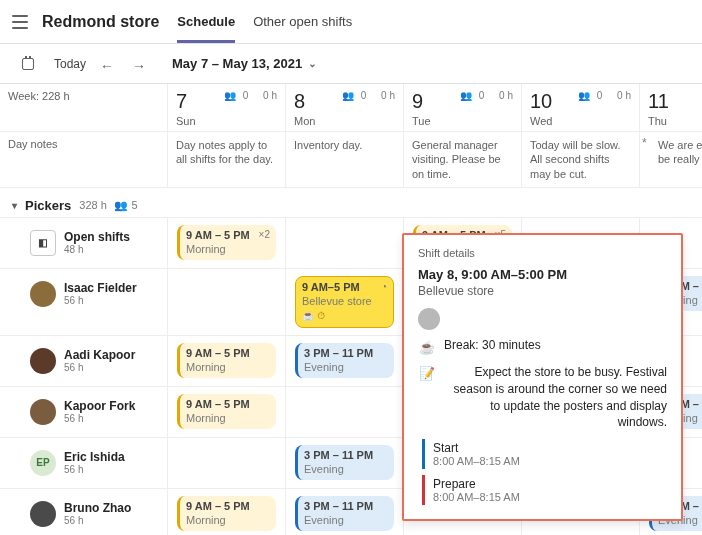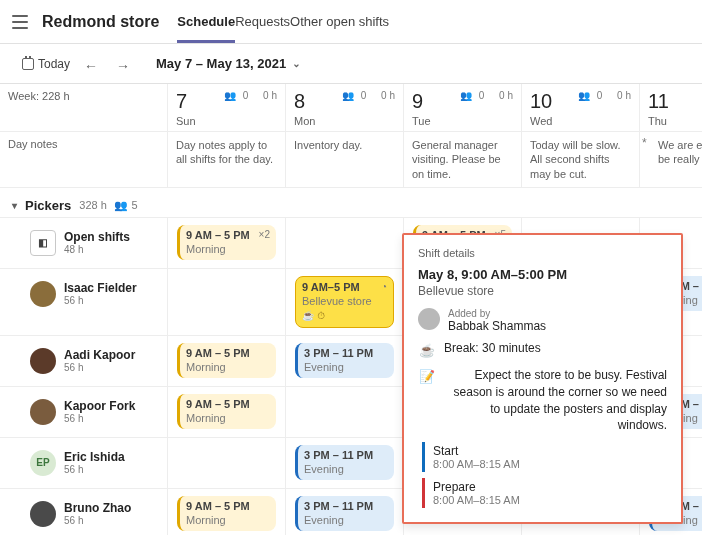--- a/index.html
+++ b/index.html
@@ -1,25 +1,25 @@
 <!DOCTYPE html>
 <html><head>
 <meta charset="utf-8">
 <style>
   * { box-sizing: border-box; margin: 0; padding: 0; }
   body { font-family: "Segoe UI", -apple-system, sans-serif; font-size: 12px; color: #242424; background: #fff; width: 702px; height: 535px; overflow: hidden; }
   .header { display: flex; align-items: center; height: 44px; border-bottom: 1px solid #e1e1e1; padding: 0 12px; gap: 14px; }
   .hamburger { width: 16px; height: 14px; display: flex; flex-direction: column; justify-content: space-between; cursor: pointer; }
   .hamburger span { height: 2px; background: #616161; border-radius: 1px; }
   .store-name { font-size: 16px; font-weight: 700; }
-  .tabs { display: flex; margin-left: 4px; align-self: flex-end; height: 100%; }
+  .tabs { display: flex; gap: 18px; margin-left: 4px; align-self: flex-end; height: 100%; }
   .tab { display: flex; align-items: center; font-size: 13px; color: #424242; cursor: pointer; border-bottom: 3px solid transparent; padding-top:3px;}
   .tab.active { border-bottom-color: #6264A7; color: #242424; font-weight: 600; }
   .subbar { display: flex; align-items: center; height: 40px; padding: 0 0 0 22px; gap: 10px; border-bottom: 1px solid #e1e1e1; }
-  .today-btn { display: flex; align-items: center; gap: 4px; font-size: 12px; cursor: pointer; color:#424242;}
+  .today-btn { display: flex; align-items: center; gap: 20px; font-size: 12px; cursor: pointer; color:#424242;}
   .arrow-btn { color: #616161; font-size: 14px; cursor: pointer; padding: 2px 4px; }
   .date-range { font-weight: 700; font-size: 13px; margin-left: 12px; display: flex; align-items: center; gap: 6px; cursor:pointer;}
   .chev { font-size: 10px; color: #616161; }
   .grid { display: grid; grid-template-columns: 168px repeat(5, 118px); }
   .cell { border-right: 1px solid #ededed; border-bottom: 1px solid #ededed; padding: 6px 8px; position: relative; min-height: 44px; }
   .cell.left { border-left: none; }
   .dayhead { padding: 6px 8px 4px; }
   .dnum { font-size: 20px; font-weight: 400; color: #242424; }
   .dname { font-size: 11px; color: #616161; margin-top: 2px; }
   .dmeta { position: absolute; top: 6px; right: 8px; font-size: 10px; color: #7a7a7a; display:flex; align-items:center; gap:6px;}
@@ -63,21 +63,20 @@
 
 <div class="header">
   <div class="hamburger">
       <span></span>
       <span></span>
       <span></span>
     </div>
   <div class="store-name">Redmond store</div>
   <div class="tabs">
     <div class="tab active">Schedule</div>
-    <div class="tab">Requests</div>
     <div class="tab">Other open shifts</div>
   </div>
 </div>
 
 <div class="subbar">
   <div class="today-btn">
     <span style="display:inline-block;width:12px;height:12px;border:1px solid #616161;border-radius:2px;position:relative;">
       <span style="position:absolute;top:-3px;left:2px;width:2px;height:3px;background:#616161;"></span>
       <span style="position:absolute;top:-3px;right:2px;width:2px;height:3px;background:#616161;"></span>
     </span>
@@ -302,24 +301,20 @@
   </div>
 
 </div>
 
 <div class="popover">
   <div class="pop-title">Shift details</div>
   <div class="pop-main">May 8, 9:00 AM–5:00 PM</div>
   <div class="pop-sub">Bellevue store</div>
   <div class="pop-row">
     <div class="pop-av"></div>
-    <div>
-      <div class="addedby">Added by</div>
-      <div class="addedname">Babbak Shammas</div>
-    </div>
   </div>
   <div class="pop-row">
     <div class="pop-icon">☕</div>
     <div>Break: 30 minutes</div>
   </div>
   <div class="pop-row">
     <div class="pop-icon">📝</div>
     <div style="line-height:1.4;text-align:right;">Expect the store to be busy. Festival season is around the corner so we need to update the posters and display windows.</div>
   </div>
   <div class="activity start">

